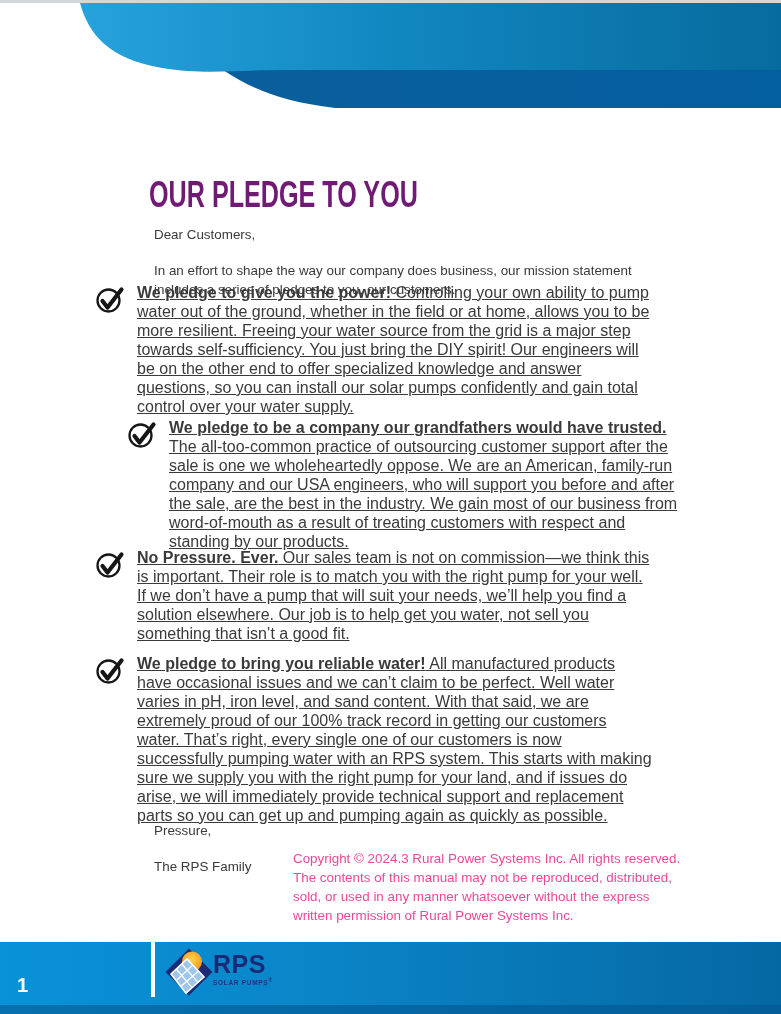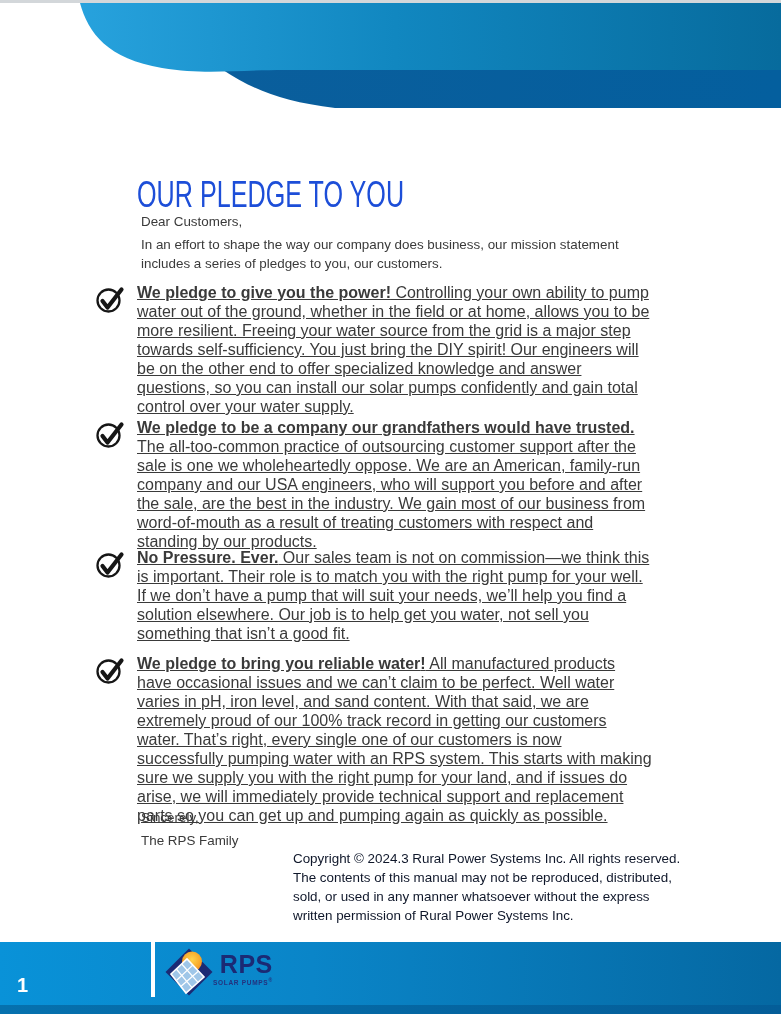--- a/index.html
+++ b/index.html
@@ -11,57 +11,57 @@
     font-family: "Liberation Sans", sans-serif;
     color: #3a3a3a;
   }
   .top-line {
     position: absolute; top: 0; left: 0;
     width: 781px; height: 3px;
     background: #d3d7da;
   }
   .header-svg { position: absolute; top: 3px; left: 0; }
   .page-title {
-    position: absolute; left: 137px; top: 151px;
-    font-size: 37px; font-weight: normal;
-    color: #1d4ed8;
+    position: absolute; left: 149px; top: 151px;
+    font-size: 37px; font-weight: bold;
+    color: #701a75;
     line-height: 37px;
     white-space: nowrap;
   }
   .page-title .squeeze {
     display: inline-block;
     transform: scaleX(0.68);
     transform-origin: left top;
     letter-spacing: 0px;
   }
   .textblock {
     position: absolute; left: 137px; width: 515px;
     font-size: 13.4px; line-height: 19px;
     color: #3a3a3a;
   }
-  .textblock p { margin: 4px; }
+  .textblock p { margin: 17px; }
   .intro-block { top: 208px; }
   .pledge { position: absolute; left: 137px; width: 515px;
             font-size: 16px; line-height: 19px; text-decoration: underline; }
   .pledge-1 { top: 283px; }
-  .pledge-2 { top: 418px; }
+  .pledge-2 { top: 418px; margin-left: 32px; }
   .pledge-3 { top: 548px; }
   .pledge-4 { top: 654px; }
   .pledge p { margin: 0; }
   .pledge .check {
     position: absolute; left: -42px; top: 2px;
     width: 30px; height: 30px;
   }
   .b { font-weight: bold; }
   .u { text-decoration: underline; }
   .signoff-block { top: 804px; }
   .copyright-block {
     position: absolute; left: 293px; top: 849px; width: 390px;
     font-size: 13.4px; line-height: 19px;
-    color: #0f172a;
+    color: #ec4899;
   }
   .footer-bar {
     position: absolute; top: 942px; left: 0;
     width: 781px; height: 63px;
     background: linear-gradient(90deg, #0992d8 0%, #0a85c8 40%, #0568a2 100%);
   }
   .footer-strip {
     position: absolute; top: 1005px; left: 0;
     width: 781px; height: 9px;
     background: linear-gradient(90deg, #0671ae 0%, #045d98 100%);
@@ -74,21 +74,20 @@
   .footer-divider {
     position: absolute; left: 151px; top: 942px;
     width: 4px; height: 55px;
     background: #ffffff;
   }
   .footer-logo { position: absolute; left: 164px; top: 947px; width: 110px; height: 52px; }
   .logo-mark-svg { position: absolute; left: 0; top: 0; }
   .logo-text {
     position: absolute; left: 49px; top: 4px;
     color: #1b2a74;
-    text-align: right;
   }
   .logo-brand {
     font-size: 25px; font-weight: bold; line-height: 26px;
     letter-spacing: 0.5px;
   }
   .logo-tagline {
     font-size: 6.5px; font-weight: bold;
     letter-spacing: 0.7px;
     color: #24327e;
     margin-top: 0px;
@@ -150,21 +149,21 @@
 
 <div class="pledge pledge-4">
   <svg class="check" viewBox="0 0 30 30">
     <circle cx="13.5" cy="15.5" r="11" fill="none" stroke="#161616" stroke-width="2.3"></circle>
     <path d="M7.5 16 L12.5 22.5 L26.5 4.5" fill="none" stroke="#161616" stroke-width="4.2" stroke-linecap="round" stroke-linejoin="round"></path>
   </svg>
   <p><span class="b">We pledge to bring you </span><span class="b u">reliable water</span><span class="b">!</span><span> All manufactured products have occasional issues and we can’t claim to be perfect. Well water varies in pH, iron level, and sand content. With that said, we are extremely proud of our 100% track record in getting our customers water. That’s right, every single one of our customers is now successfully pumping water with an RPS system. This starts with making sure we supply you with the right pump for your land, and if issues do arise, we will immediately provide technical support and replacement parts so you can get up and pumping again as quickly as possible.</span></p>
 </div>
 
 <div class="textblock signoff-block">
-  <p>Sincerely,</p>
+  <p>Pressure,</p>
   <p>The RPS Family</p>
 </div>
 
 <div class="copyright-block">Copyright © 2024.3 Rural Power Systems Inc. All rights reserved. The contents of this manual may not be reproduced, distributed, sold, or used in any manner whatsoever without the express written permission of Rural Power Systems Inc.</div>
 
 <div class="footer-bar"></div>
 <div class="footer-strip"></div>
 <div class="footer-page-num">1</div>
 <div class="footer-divider"></div>
 

